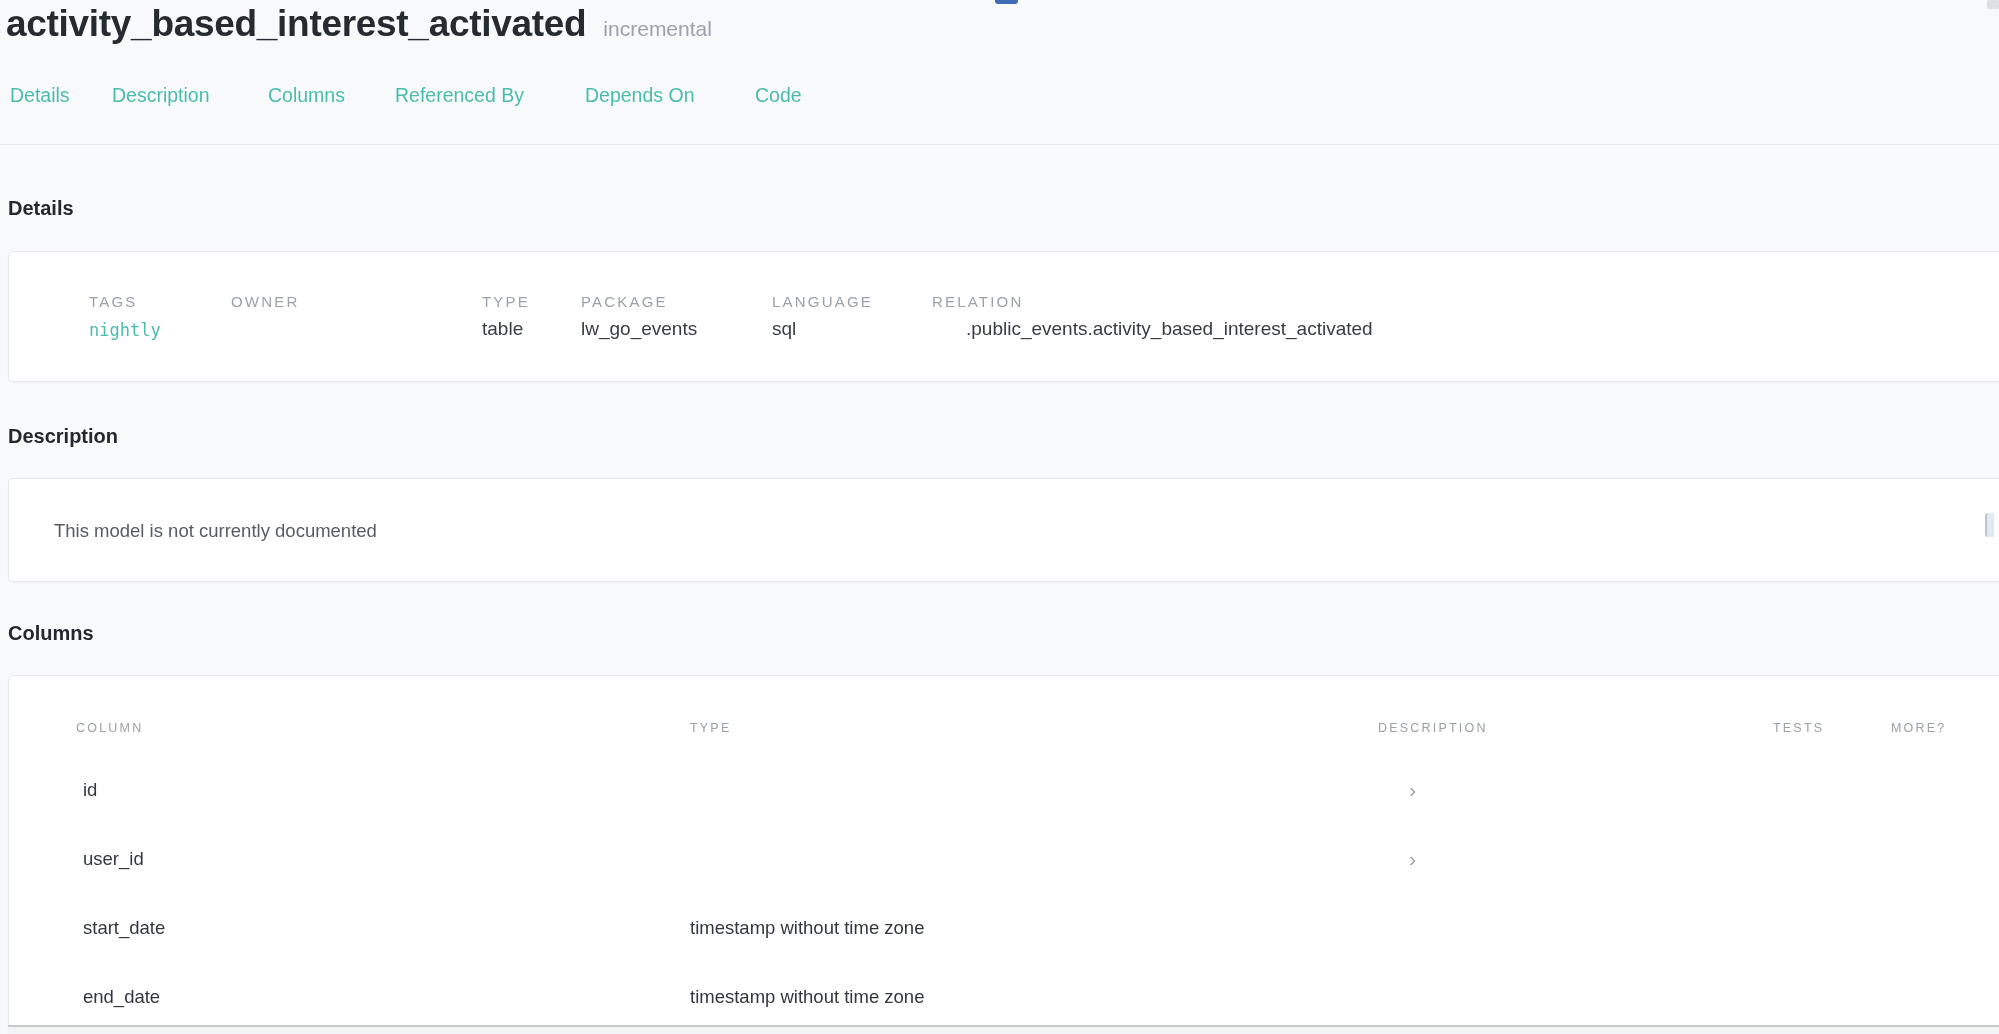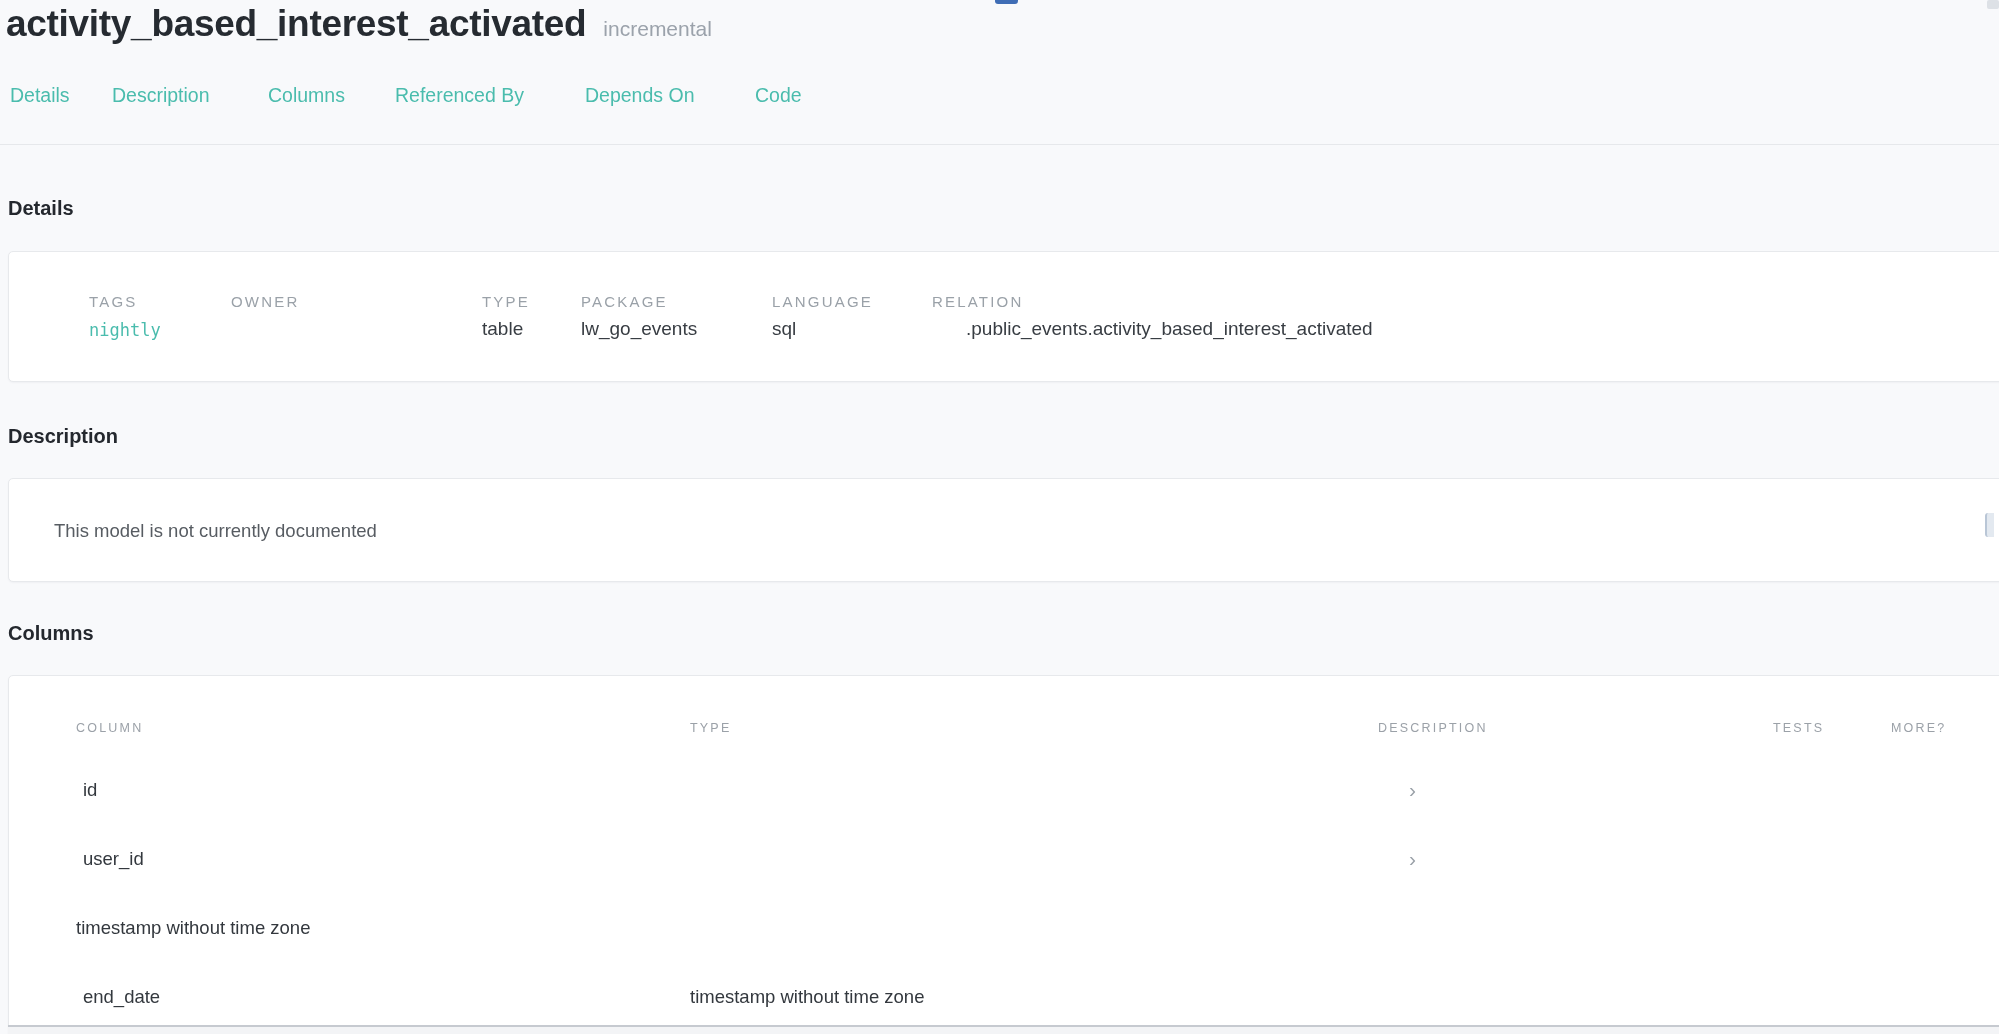--- a/index.html
+++ b/index.html
@@ -144,20 +144,21 @@
       <div class="td td-more">›</div>
     </div>
 
     <div class="tr tr-body">
       <div class="td td-col">user_id</div>
       <div class="td"></div>
       <div class="td td-more">›</div>
     </div>
 
     <div class="tr tr-body">
+      <div class="td td-col">start_date</div>
       <div class="td">timestamp without time zone</div>
       <div class="td td-desc"></div>
       <div class="td"></div>
       <div class="td td-more"></div>
     </div>
 
     <div class="tr tr-body">
       <div class="td td-col">end_date</div>
       <div class="td">timestamp without time zone</div>
       <div class="td td-desc"></div>

